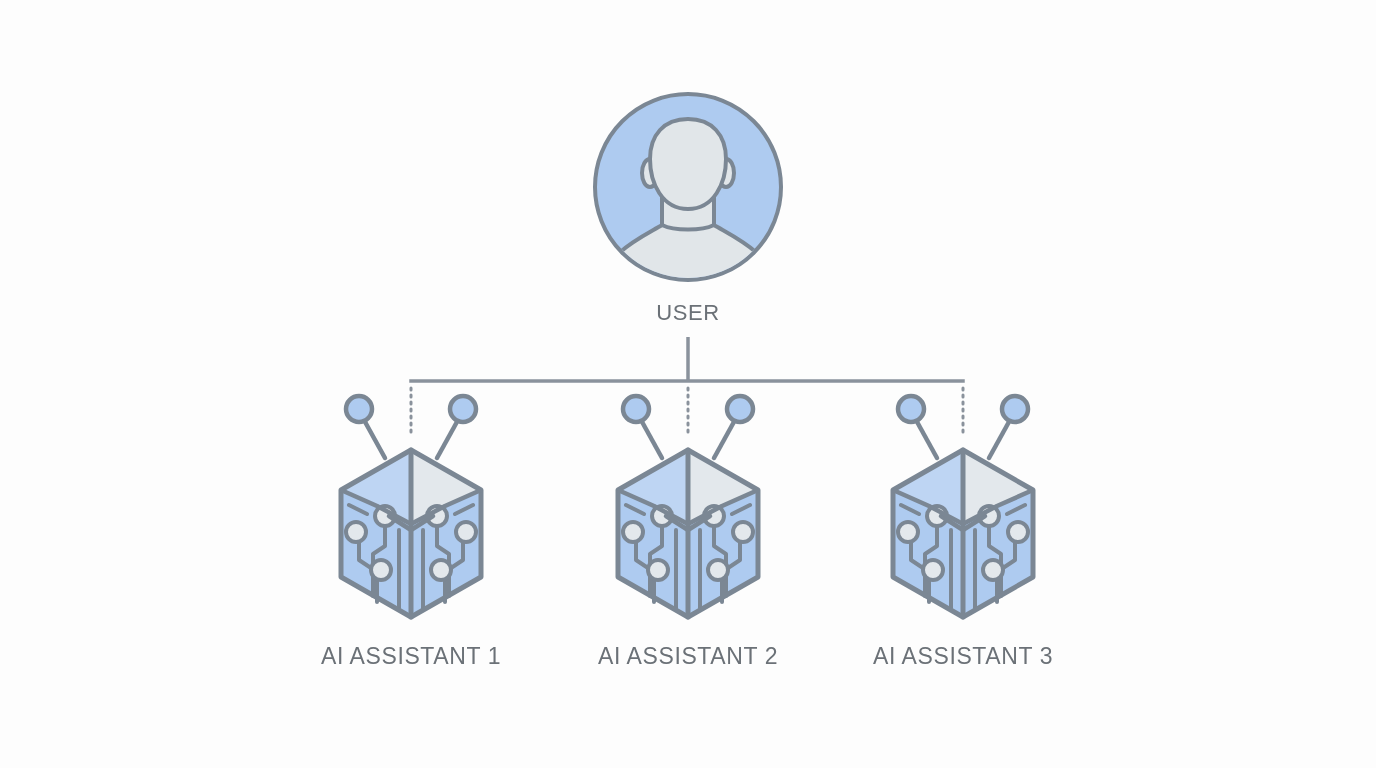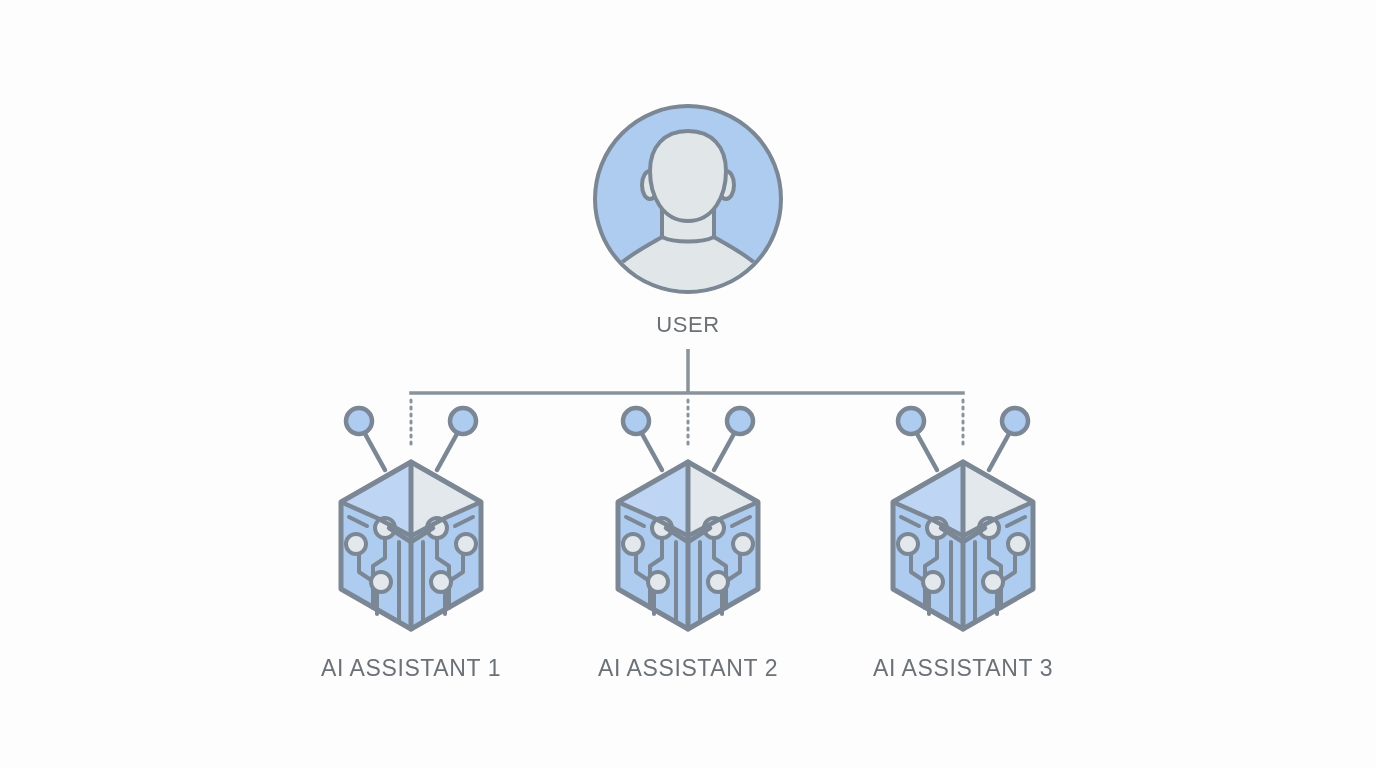--- a/index.html
+++ b/index.html
@@ -11,21 +11,21 @@
     width: 1376px;
     height: 768px;
     background: #fdfdfd;
     font-family: "Liberation Sans", sans-serif;
     overflow: hidden;
     position: relative;
   }
   #diagram-root {
     position: absolute;
     left: 0;
-    top: 12px;
+    top: 0;
     width: 1376px;
     height: 656px;
   }
   svg.diagram-canvas {
     display: block;
     width: 1376px;
     height: 768px;
   }
   text.node-label {
     font-family: "Liberation Sans", sans-serif;

